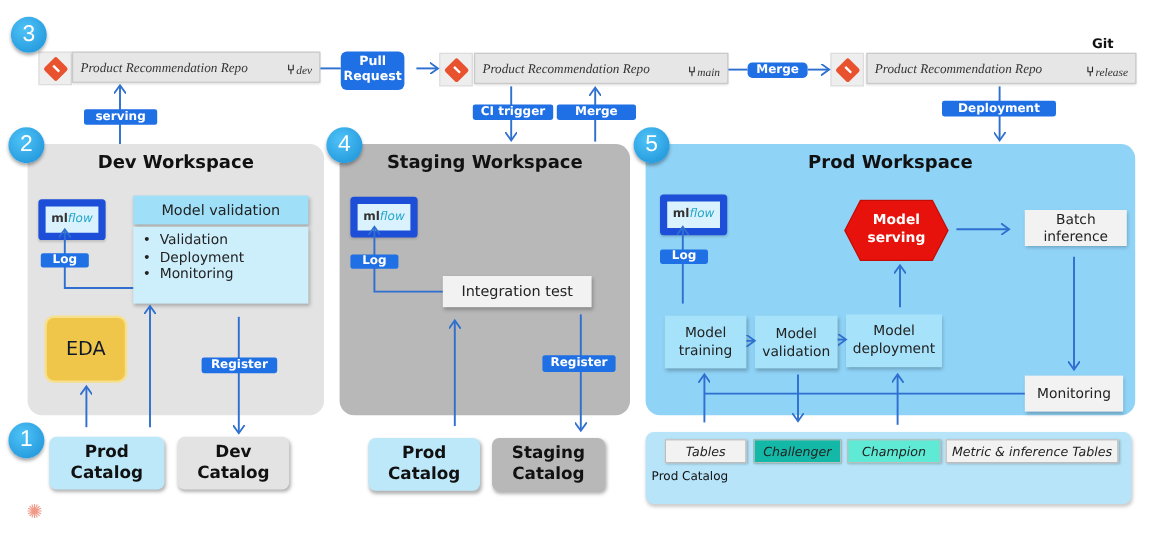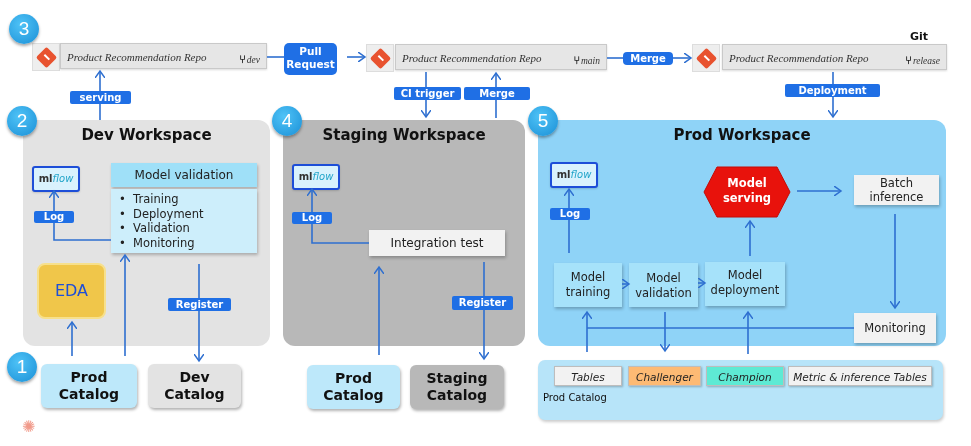--- a/index.html
+++ b/index.html
@@ -9,21 +9,21 @@
   .git-icon{position:absolute;width:26px;height:26px;background:#eeeeee;border:1px solid #ddd;display:flex;align-items:center;justify-content:center;}
   .git-icon .diamond{width:15px;height:15px;background:#e8522f;transform:rotate(45deg);border-radius:2px;position:relative;}
   .git-icon .diamond::after{content:"";position:absolute;left:4px;top:6px;width:7px;height:2px;background:#fff;}
   .repo{position:absolute;height:26px;background:#e6e6e6;border:1px solid #c9c9c9;box-shadow:0 1px 2px rgba(0,0,0,.15);font-style:italic;color:#333;font-size:11px;line-height:26px;padding-left:6px;box-sizing:border-box;font-family:Liberation Serif, serif;}
   .repo .branch{position:absolute;right:6px;top:2px;font-size:9.5px;font-style:italic;color:#333;}
   .repo .branch .bicon{font-style:normal;font-weight:bold;font-size:11px;margin-right:1px;color:#222;}
   .tag{position:absolute;background:#1f6fe5;color:#fff;font-weight:bold;font-size:10px;text-align:center;border-radius:2px;line-height:13px;z-index:4;font-family:"DejaVu Sans",sans-serif;}
   .tag.big{border-radius:5px;font-size:10.5px;line-height:13px;padding-top:2px;box-sizing:border-box;}
   .ws{position:absolute;border-radius:12px;}
   .ws-title{position:absolute;left:0;right:0;text-align:center;font-weight:bold;font-size:15px;color:#111;top:6px;}
-  .mlflow{position:absolute;width:44px;height:22px;background:#d9f2fd;border:2px solid #1d4ed8;border-radius:3px;font-size:10px;line-height:22px;text-align:center;color:#333;font-weight:bold;box-shadow:0 1px 2px rgba(0,0,0,.15);}
+  .mlflow{position:absolute;width:44px;height:22px;background:#d9f2fd;border:6px solid #1d4ed8;border-radius:3px;font-size:10px;line-height:22px;text-align:center;color:#333;font-weight:bold;box-shadow:0 1px 2px rgba(0,0,0,.15);}
   .mlflow i{color:#22a5c9;font-weight:normal;}
   .box{position:absolute;box-sizing:border-box;text-align:center;color:#222;font-size:11px;box-shadow:1px 2px 3px rgba(0,0,0,.25);}
   .catalog{position:absolute;border-radius:6px;font-weight:bold;font-size:14px;text-align:center;color:#111;line-height:17px;box-shadow:1px 2px 3px rgba(0,0,0,.3);display:flex;align-items:center;justify-content:center;}
   svg.lines{position:absolute;left:0;top:0;z-index:3;pointer-events:none;}
   .chip{position:absolute;height:20px;line-height:20px;font-size:10.5px;font-style:italic;text-align:center;color:#222;box-shadow:1px 1px 2px rgba(0,0,0,.25);border:1px solid #bdbdbd;box-sizing:border-box;}
 </style>
 </head>
 <body>
 
 <div class="ws" style="left:23px;top:120px;width:247px;height:226px;background:#e3e3e3;">
@@ -77,33 +77,32 @@
 <div class="tag" style="left:394px;top:87px;width:67px;height:13px;">CI trigger</div>
 <div class="tag" style="left:464px;top:87px;width:66px;height:13px;">Merge</div>
 <div class="tag" style="left:785px;top:84px;width:95px;height:13px;">Deployment</div>
 
 <div class="mlflow" style="left:32px;top:166px;">
   <span>ml</span><i>flow</i>
 </div>
 <div class="tag" style="left:34px;top:211px;width:40px;height:12px;line-height:12px;">Log</div>
 <div class="box" style="left:111px;top:163px;width:146px;height:24px;line-height:24px;background:#9fe0f8;font-size:12px;">Model validation</div>
 <div class="box" style="left:111px;top:189px;width:146px;height:64px;background:#cdeefb;text-align:left;padding:3px 0 0 8px;font-size:11.5px;line-height:14.5px;">
-  <div>•&nbsp;&nbsp;<span>Training</span></div>
+  <div>•&nbsp;&nbsp;<span>Validation</span></div>
   <div>•&nbsp;&nbsp;<span>Deployment</span></div>
-  <div>•&nbsp;&nbsp;<span>Validation</span></div>
   <div>•&nbsp;&nbsp;<span>Monitoring</span></div>
 </div>
-<div class="abs" style="left:37px;top:263px;width:69px;height:56px;background:#f0c64a;border:2px solid #f7e08c;border-radius:8px;box-sizing:border-box;text-align:center;line-height:52px;font-size:16px;color:#1d4ed8;">EDA</div>
+<div class="abs" style="left:37px;top:263px;width:69px;height:56px;background:#f0c64a;border:2px solid #f7e08c;border-radius:8px;box-sizing:border-box;text-align:center;line-height:52px;font-size:16px;color:#0f172a;">EDA</div>
 <div class="tag" style="left:168px;top:298px;width:63px;height:13px;">Register</div>
 
 <div class="mlflow" style="left:292px;top:164px;">
   <span>ml</span><i>flow</i>
 </div>
 <div class="tag" style="left:292px;top:212px;width:40px;height:12px;line-height:12px;">Log</div>
-<div class="box" style="left:369px;top:230px;width:136px;height:26px;line-height:26px;background:#f2f2f2;font-size:12px;">Integration test</div>
+<div class="box" style="left:369px;top:230px;width:124px;height:26px;line-height:26px;background:#f2f2f2;font-size:12px;">Integration test</div>
 <div class="tag" style="left:452px;top:296px;width:61px;height:14px;">Register</div>
 
 <div class="mlflow" style="left:550px;top:162px;">
   <span>ml</span><i>flow</i>
 </div>
 <div class="tag" style="left:550px;top:208px;width:40px;height:12px;line-height:12px;">Log</div>
 
 <svg class="abs" width="88" height="52" style="left:703px;top:166px;z-index:2;">
   <polygon points="14,1 74,1 87,26 74,51 14,51 1,26" fill="#e8120c" stroke="#c40b06" stroke-width="1"></polygon>
 </svg>
@@ -150,21 +149,21 @@
 </div>
 <div class="catalog" style="left:410px;top:365px;width:94px;height:44px;background:#b8b8b8;">
   <div>
       <div>Staging</div>
       <div>Catalog</div>
     </div>
 </div>
 
 <div class="abs" style="left:538px;top:360px;width:405px;height:60px;background:#b7e4f9;border-radius:7px;box-shadow:1px 2px 3px rgba(0,0,0,.2);">
   <div class="chip" style="left:16px;top:6px;width:68px;background:#f2f2f2;">Tables</div>
-  <div class="chip" style="left:90px;top:6px;width:73px;background:#fdba74;">Challenger</div>
+  <div class="chip" style="left:90px;top:6px;width:73px;background:#14b8a6;">Challenger</div>
   <div class="chip" style="left:168px;top:6px;width:78px;background:#5eead4;">Champion</div>
   <div class="chip" style="left:250px;top:6px;width:144px;background:#f2f2f2;">Metric &amp; inference Tables</div>
   <div class="abs" style="left:5px;top:32px;font-size:10px;color:#111;">Prod Catalog</div>
 </div>
 
 <div class="abs" style="left:22px;top:418px;font-size:16px;color:#f19a8a;line-height:18px;">✺</div>
 <div class="abs" style="left:46px;top:450px;font-size:10.5px;font-weight:normal;color:#222;">Unity Catalog</div>
 
 <svg class="lines" width="971" height="446">
   <defs>

